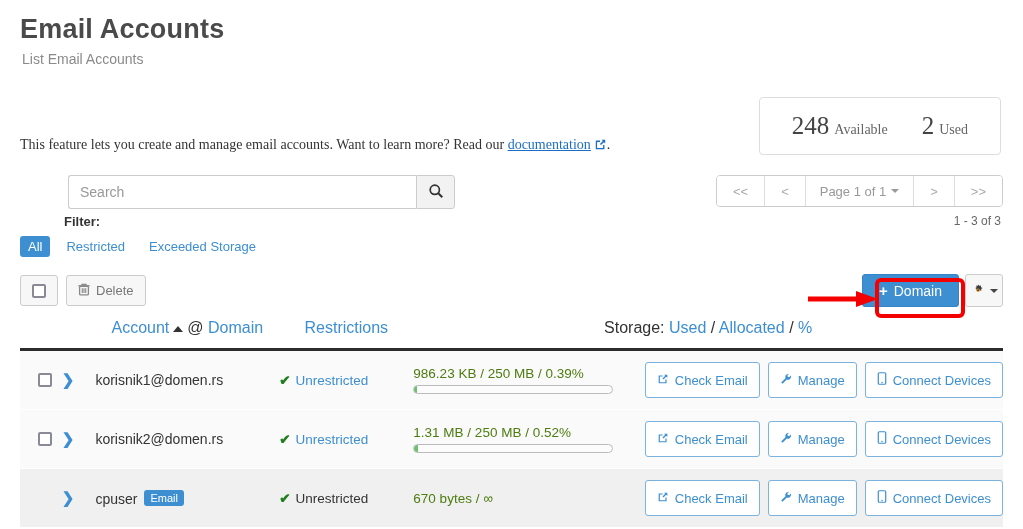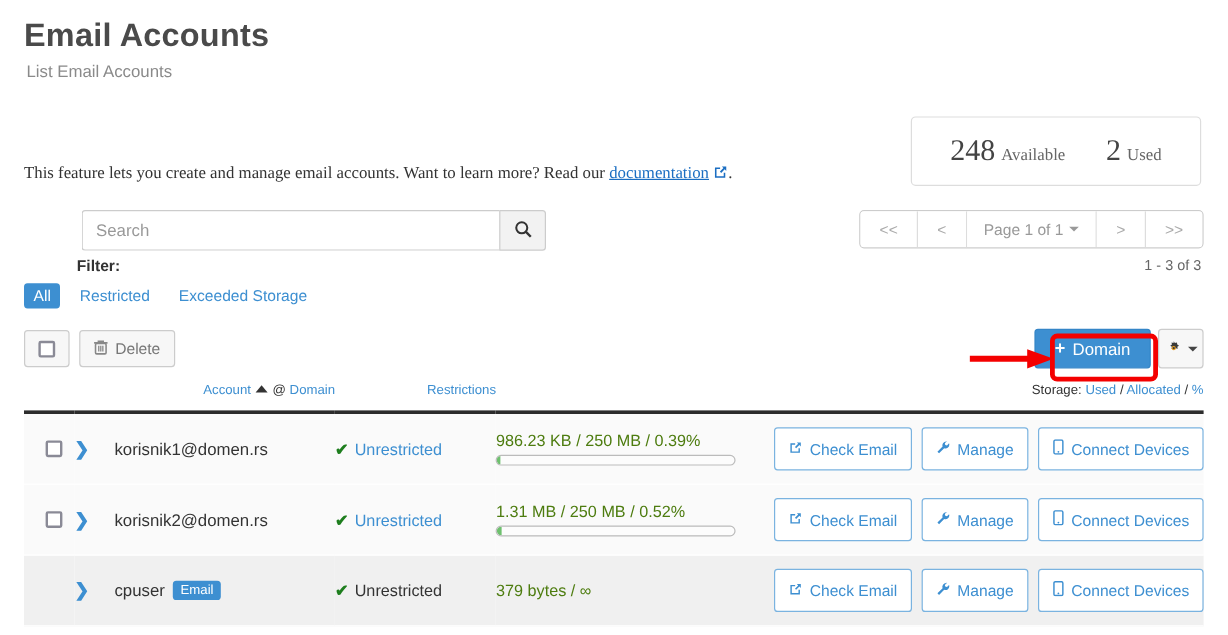--- a/index.html
+++ b/index.html
@@ -252,22 +252,22 @@
     left: 808px;
     top: 290px;
     width: 70px;
     height: 18px;
     pointer-events: none;
   }
 
   
   .tbl { width: 100%; border-collapse: collapse; margin-top: 12px; }
   .tbl thead th {
-    text-align: right;
-    font-size: 11px;
+    text-align: center;
+    font-size: 16px;
     font-weight: normal;
     color: #3d8fd1;
     padding: 0 0 11px 0;
     border-bottom: 3px solid #2c2c2c;
     vertical-align: bottom;
   }
   .th-link { color: #3d8fd1; cursor: pointer; }
   .th-plain { color: #333; }
   .sort-caret {
     display: inline-block;
@@ -586,21 +586,21 @@
         <td>
           <span class="chev">❯</span>
         </td>
         <td>
           <span class="acct-name">cpuser</span><span class="sys-badge">Email</span>
         </td>
         <td>
           <span class="chk-green">✔</span><span class="restr-plain">Unrestricted</span>
         </td>
         <td>
-          <div class="storage-text">379 bytes / ∞</div>
+          <div class="storage-text">670 bytes / ∞</div>
         </td>
         <td class="act-cell">
           <div class="act-btns">
             <button class="btn-out">
               <span><svg width="12" height="12" viewBox="0 0 16 16">
                     <path d="M2.2 3.2h5.3v1.6H3.8v7.4h7.4V8.6h1.6v5.2H2.2z" fill="#3d8fd1"></path>
                     <path d="M9.3 2.2h4.5v4.5l-1.6-1.6-3.6 3.6-1.3-1.3 3.6-3.6z" fill="#3d8fd1"></path>
                   </svg></span>
               <span>Check Email</span>
             </button>

